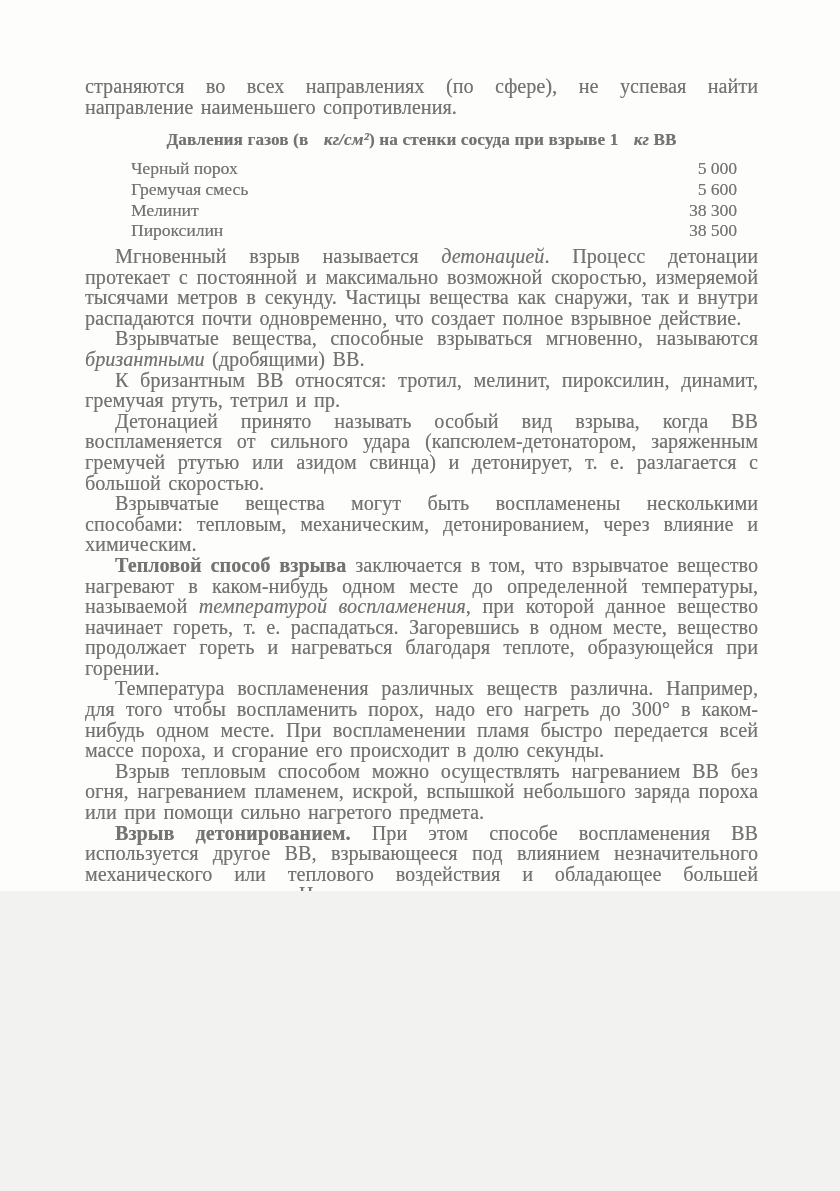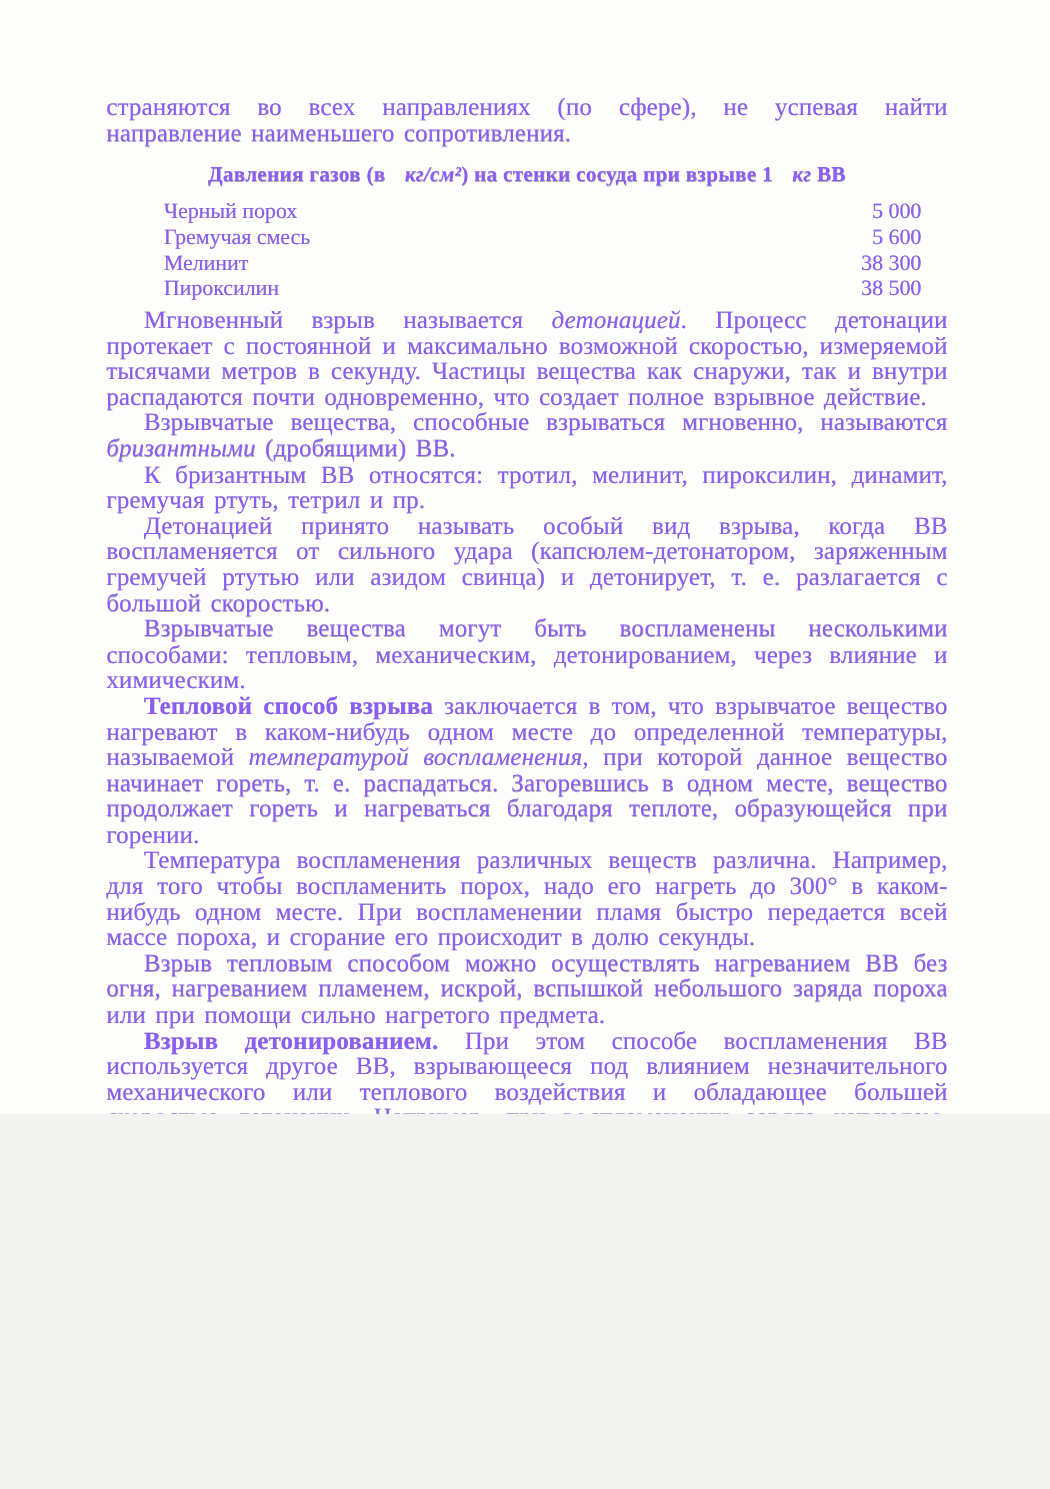--- a/index.html
+++ b/index.html
@@ -6,21 +6,21 @@
   body {
     width: 840px; height: 1191px;
     background: #f2f2f0;
     font-family: "Liberation Serif", "DejaVu Serif", serif;
   }
   .page {
     position: relative;
     width: 840px; height: 891px;
     background: #fdfdfb;
     overflow: hidden;
-    color: #8b5cf6;
+    color: #737373;
   }
   .text-block {
     position: absolute;
     left: 85px; top: 76px;
     width: 673px;
   }
   .para {
     margin: 0;
     font-size: 20px;
     line-height: 20.6px;

